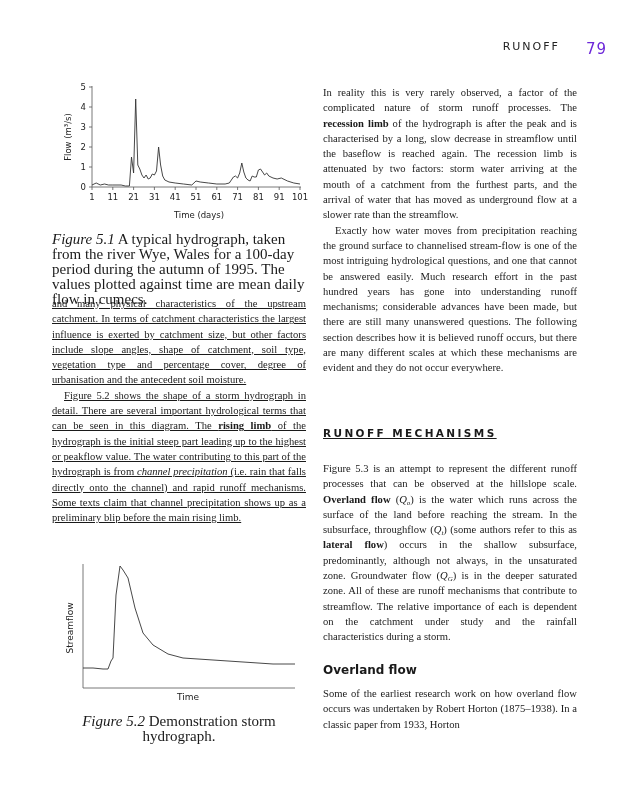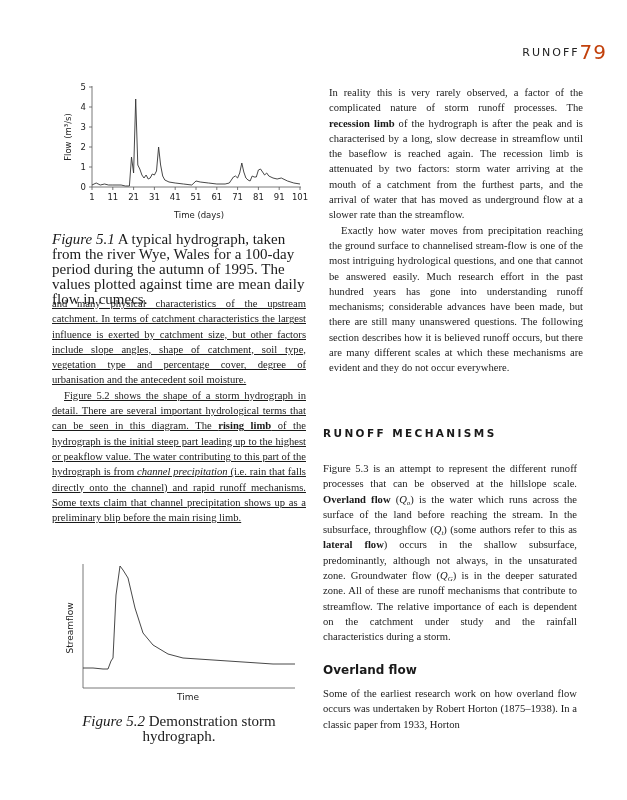--- a/index.html
+++ b/index.html
@@ -1,35 +1,35 @@
 <!DOCTYPE html>
 <html><head>
 <meta charset="utf-8">
 <style>
   html, body { margin: 0; padding: 0; background: #ffffff; }
   body { width: 627px; height: 800px; position: relative; overflow: hidden;
          font-family: "Liberation Serif", "DejaVu Serif", serif; color: #1a1a1a; }
-  .running-head { position: absolute; top: 40px; right: 20px; display: flex; align-items: center; }
+  .running-head { position: absolute; top: 40px; right: 20px; display: flex; align-items: flex-start; gap: 26px; }
   .rh-title { font-family: "DejaVu Sans", sans-serif; font-size: 11px; letter-spacing: 2px; color: #222; }
-  .rh-page { font-family: "DejaVu Sans", sans-serif; font-size: 20px; letter-spacing: 1px; color: #c2410c; }
+  .rh-page { font-family: "DejaVu Sans", sans-serif; font-size: 15px; letter-spacing: 1px; color: #6d28d9; }
 
   .col { position: absolute; font-size: 10.6px; line-height: 15.3px; text-align: justify; hyphens: manual; }
   .col-left { left: 52px; width: 254px; }
   .col-right { left: 323px; width: 254px; }
   .col p { margin: 0; }
   .indent { text-indent: 12px; }
   .b { font-weight: bold; }
   .i { font-style: italic; }
   sub { font-size: 7px; vertical-align: -2px; line-height: 0; }
 
   .caption { position: absolute; font-size: 15px; line-height: 15px; color: #1a1a1a; }
   .caption .fig-label { font-style: italic; }
 
   .section-heading { position: absolute; left: 323px; top: 427px; font-family: "DejaVu Sans", sans-serif;
-        font-weight: bold; font-size: 10.5px; letter-spacing: 2.4px; color: #1a1a1a; }
+        font-weight: bold; font-size: 10.5px; letter-spacing: 2.4px; color: #1a1a1a; text-decoration: underline; }
   .subsection-heading { position: absolute; left: 323px; top: 663px; font-family: "DejaVu Sans", sans-serif;
         font-weight: bold; font-size: 12px; color: #1a1a1a; }
 
   svg text { font-family: "DejaVu Sans", sans-serif; fill: #222; }
   .chart { position: absolute; left: 0; top: 0; }
 </style>
 </head>
 <body>
 
 <div class="running-head">
@@ -99,21 +99,21 @@
 
 <div class="col col-left" style="top:296px;text-decoration:underline;">
   <p>and many physical characteristics of the upstream catchment. In terms of catchment characteristics the largest influence is exerted by catchment size, but other factors include slope angles, shape of catch­ment, soil type, vegetation type and percentage cover, degree of urbanisation and the antecedent soil moisture.</p>
   <p class="indent"><span>Figure 5.2 shows the shape of a storm hydrograph in detail. There are several important hydrological terms that can be seen in this diagram. The </span><span class="b">rising limb</span><span> of the hydrograph is the initial steep part leading up to the highest or peakflow value. The water contributing to this part of the hydrograph is from </span><span class="i">channel precipitation</span><span> (i.e. rain that falls directly onto the channel) and rapid runoff mechanisms. Some texts claim that channel precipitation shows up as a preliminary blip before the main rising limb.</span></p>
 </div>
 
 <div class="caption" style="left:52px; top:714px; width:254px;text-align:center;">
   <span class="fig-label">Figure 5.2</span><span> Demonstration storm hydrograph.</span>
 </div>
 
-<div class="col col-right" style="top:85px;margin-left:6px;">
+<div class="col col-right" style="top:85px;">
   <p><span>In reality this is very rarely observed, a factor of the complicated nature of storm runoff processes. The </span><span class="b">recession limb</span><span> of the hydrograph is after the peak and is characterised by a long, slow decrease in streamflow until the baseflow is reached again. The recession limb is attenuated by two factors: storm water arriving at the mouth of a catchment from the furthest parts, and the arrival of water that has moved as underground flow at a slower rate than the streamflow.</span></p>
   <p class="indent">Exactly how water moves from precipitation reaching the ground surface to channelised stream-flow is one of the most intriguing hydrological questions, and one that cannot be answered easily. Much research effort in the past hundred years has gone into understanding runoff mechanisms; con­siderable advances have been made, but there are still many unanswered questions. The following section describes how it is believed runoff occurs, but there are many different scales at which these mechanisms are evident and they do not occur everywhere.</p>
 </div>
 
 <div class="section-heading">RUNOFF MECHANISMS</div>
 
 <div class="col col-right" style="top:461px;">
   <p><span>Figure 5.3 is an attempt to represent the different runoff processes that can be observed at the hillslope scale. </span><span class="b">Overland flow</span><span> (</span><span class="i">Q</span><sub class="i">o</sub><span>) is the water which runs across the surface of the land before reaching the stream. In the subsurface, throughflow (</span><span class="i">Q</span><sub class="i">t</sub><span>) (some authors refer to this as </span><span class="b">lateral flow</span><span>) occurs in the shallow subsurface, predominantly, although not always, in the unsaturated zone. Groundwater flow (</span><span class="i">Q</span><sub class="i">G</sub><span>) is in the deeper saturated zone. All of these are runoff mechanisms that contribute to stream­flow. The relative importance of each is dependent on the catchment under study and the rainfall characteristics during a storm.</span></p>
 </div>
 

